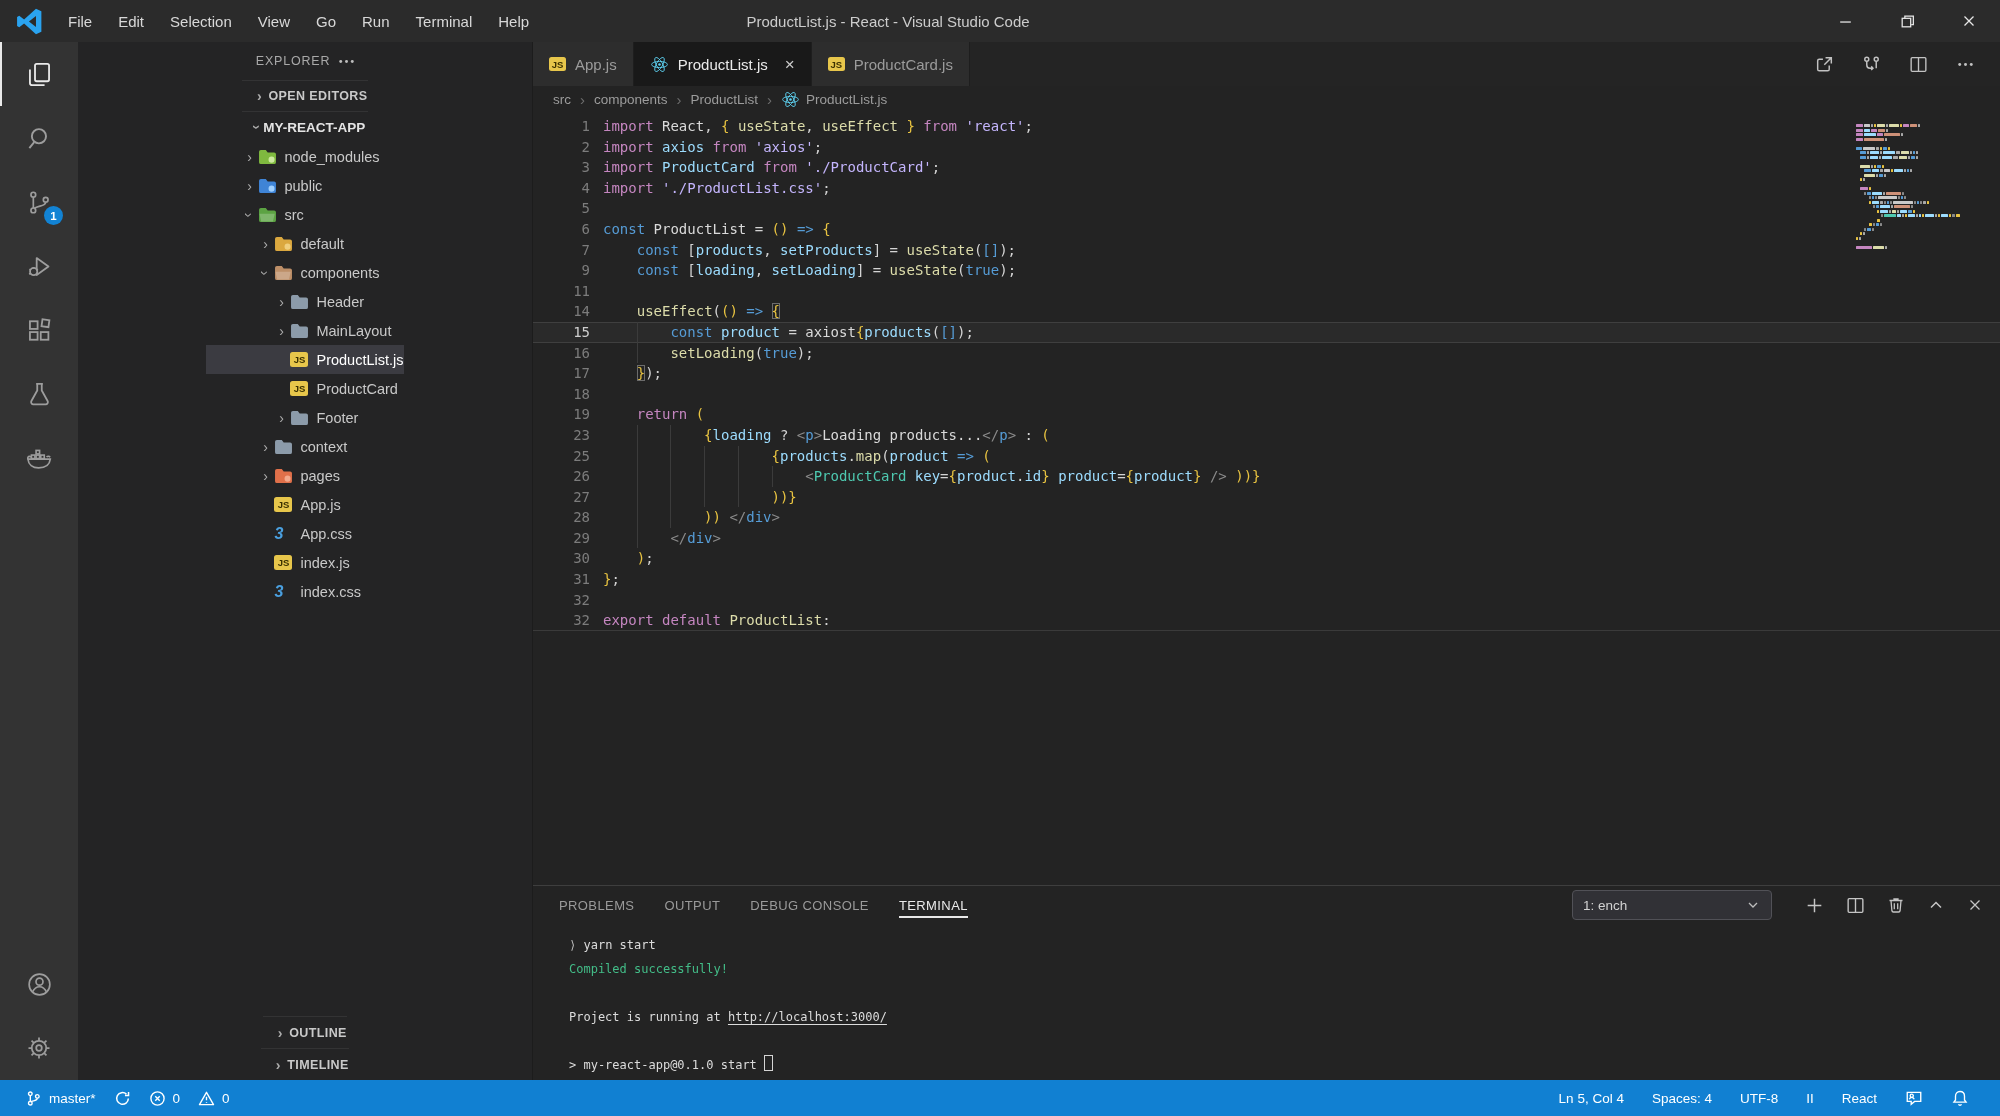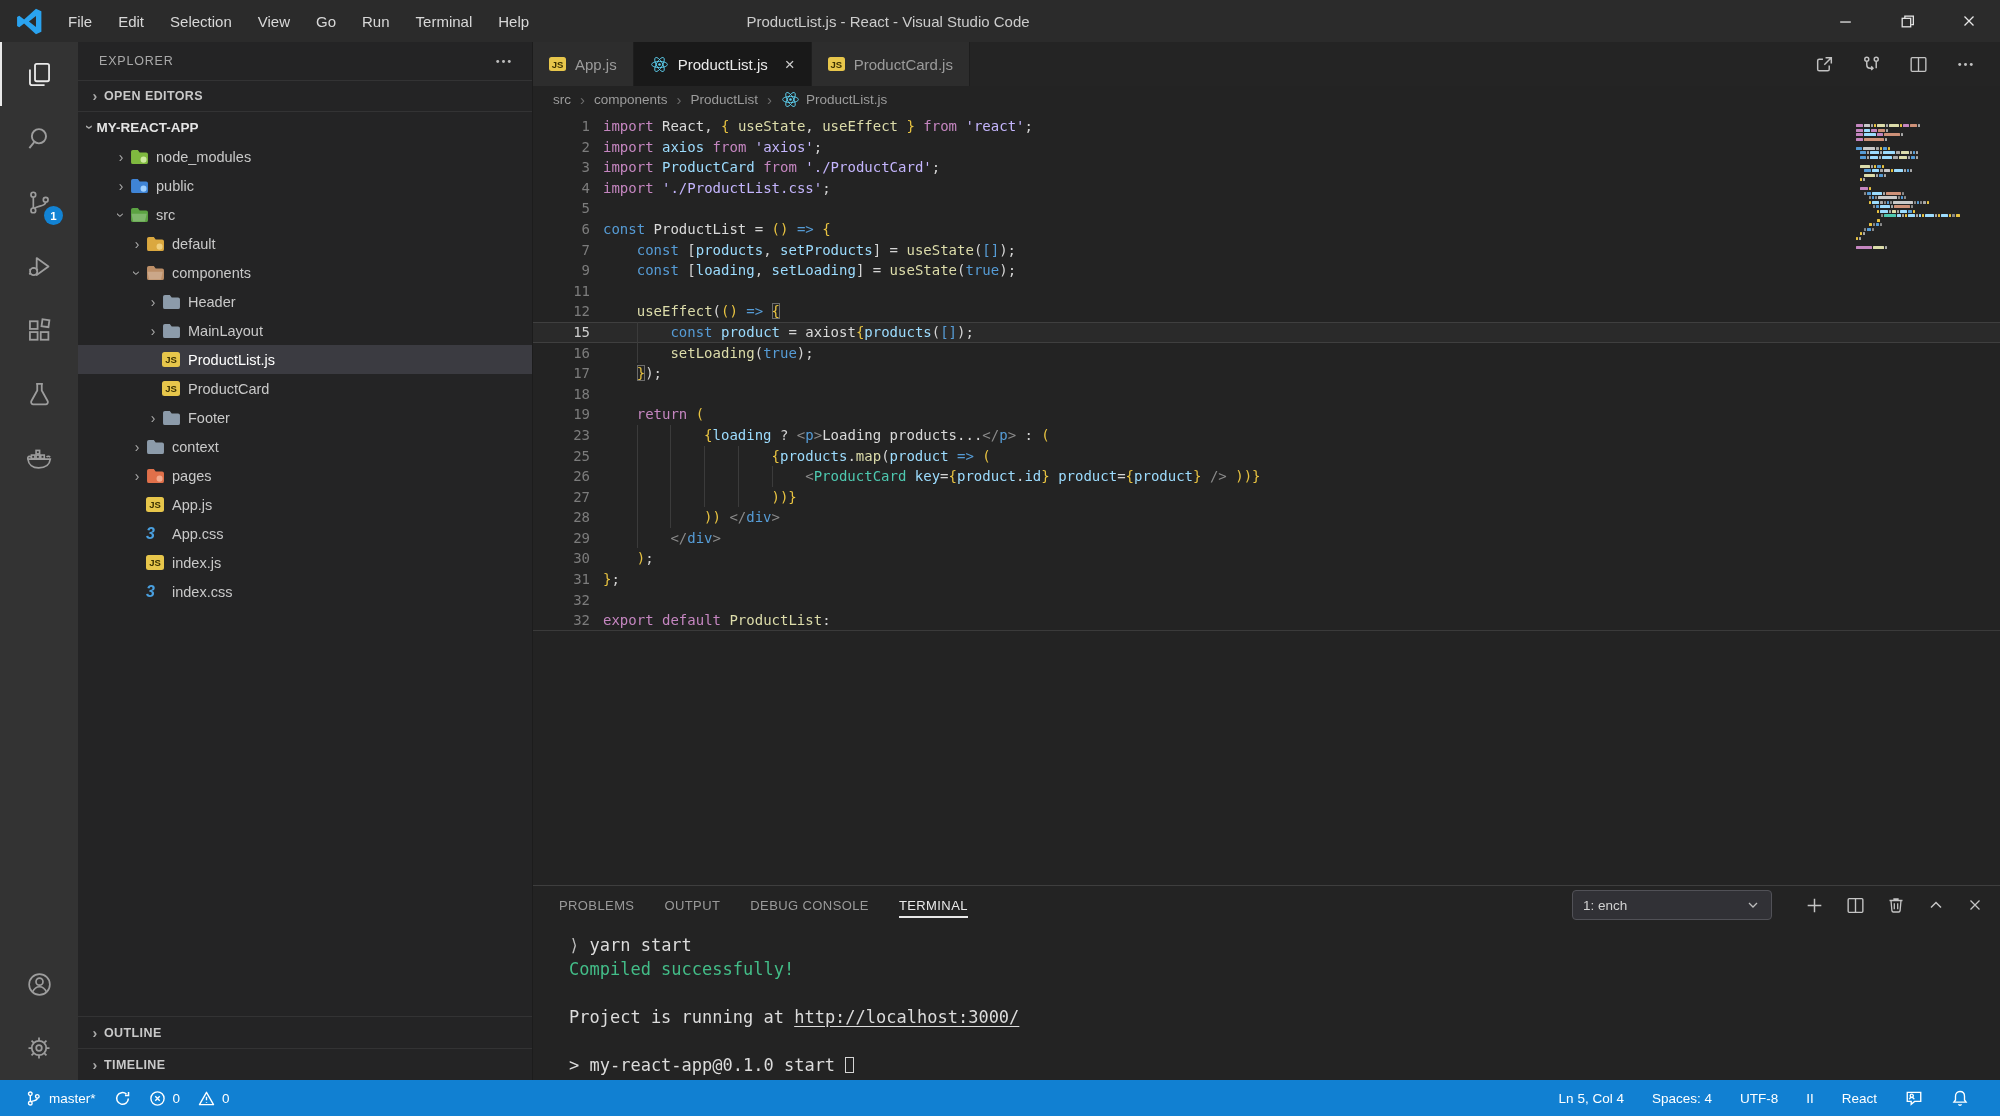--- a/index.html
+++ b/index.html
@@ -23,21 +23,21 @@
 
   
   #activitybar{width:78px;background:#333333;display:flex;flex-direction:column;align-items:center;flex:none;}
   .ab-item{width:78px;height:64px;display:flex;align-items:center;justify-content:center;color:#9d9d9d;position:relative;}
   .ab-item.active{color:#eaeaea;box-shadow:inset 2px 0 0 #eaeaea;}
   .ab-badge{position:absolute;right:15px;bottom:9px;min-width:19px;height:19px;border-radius:50%;
             background:#1283d4;color:#fff;font-size:11.5px;font-weight:700;display:flex;align-items:center;justify-content:center;}
   .ab-spacer{flex:1;}
 
   
-  #sidebar{width:455px;background:#242425;display:flex;flex-direction:column;flex:none;border-right:1px solid #1c1c1c;}
+  #sidebar{width:455px;background:#242425;display:flex;flex-direction:column;flex:none;border-right:1px solid #1c1c1c;align-items:center;}
   #sb-header{height:38px;display:flex;align-items:center;padding:0 12px 0 21px;font-size:12.5px;letter-spacing:.8px;color:#a9a9a9;flex:none;}
   #sb-more{margin-left:auto;color:#bdbdbd;padding:0 6px;}
   .sb-section{height:32px;display:flex;align-items:center;font-size:12.5px;font-weight:700;color:#c9c9c9;
               border-top:1px solid #333334;flex:none;padding-left:8px;letter-spacing:.4px;}
   .sb-section .chev{width:18px;text-align:center;}
   #sb-workspace{height:30px;display:flex;align-items:center;font-size:13.5px;font-weight:700;color:#e4e4e4;flex:none;padding-left:10px;}
   .chev{color:#ababab;font-size:14px;display:inline-block;}
   .chev.open{transform:rotate(90deg);}
   #tree{flex:1;overflow:hidden;font-size:14.5px;color:#c9c9c9;}
   .trow{height:29px;display:flex;align-items:center;cursor:default;white-space:nowrap;}
@@ -82,21 +82,21 @@
   
   #panel{height:195px;flex:none;border-top:1px solid #3e3e3e;display:flex;flex-direction:column;background:#232323;}
   #panel-header{height:38px;display:flex;align-items:center;padding:0 16px 0 26px;flex:none;}
   .ptab{margin-right:30px;font-size:13px;letter-spacing:.4px;color:#9a9a9a;height:100%;display:flex;align-items:center;position:relative;}
   .ptab.active{color:#eaeaea;}
   .ptab.active::after{content:'';position:absolute;bottom:6px;left:0;right:0;height:2px;background:#e8e8e8;}
   #panel-actions{margin-left:auto;display:flex;align-items:center;gap:20px;color:#c5c5c5;}
   #term-select{width:200px;height:30px;background:#313136;border:1px solid #515157;border-radius:4px;
                display:flex;align-items:center;padding:0 10px;font-size:13.5px;color:#d2d2d2;margin-right:12px;}
   #term-select .dd{margin-left:auto;color:#bdbdbd;}
-  #panel-body{flex:1;padding:9px 0 16px 36px;font-family:"DejaVu Sans Mono",monospace;font-size:17px;line-height:24px;color:#d4d4d4;}
+  #panel-body{flex:1;padding:9px 0 16px 36px;font-family:"DejaVu Sans Mono",monospace;font-size:12px;line-height:24px;color:#d4d4d4;}
   .t-dim{color:#bdbdbd}.t-fg{color:#dcdcdc}.t-grn{color:#43bd88}
   .t-link{color:#dcdcdc;text-decoration:underline;text-underline-offset:3px;}
   .t-cursor{display:inline-block;width:9px;height:16px;border:1.2px solid #d4d4d4;vertical-align:-2px;}
 
   
   #statusbar{position:absolute;left:0;right:0;bottom:0;height:36px;background:#1180d2;color:#ffffff;
              display:flex;align-items:center;font-size:13.5px;padding:0 22px 0 16px;}
   .st-item{display:flex;align-items:center;gap:7px;padding:0 9px;white-space:nowrap;}
   #st-right{margin-left:auto;display:flex;align-items:center;gap:10px;}
 </style>
@@ -482,21 +482,21 @@
         <div id="code-lines">
             <div class="cl"><span class="ln">1</span><span class="lc"><span class="kw">import </span><span class="txt">React</span><span class="pun">, </span><span class="gold">{ </span><span class="fn">useState</span><span class="pun">, </span><span class="fn">useEffect</span><span class="gold"> }</span><span class="kw"> from </span><span class="str">'react'</span><span class="pun">;</span></span></div>
             <div class="cl"><span class="ln">2</span><span class="lc"><span class="kw">import </span><span class="var">axios</span><span class="kw"> from </span><span class="str">'axios'</span><span class="pun">;</span></span></div>
             <div class="cl"><span class="ln">3</span><span class="lc"><span class="kw">import </span><span class="var">ProductCard</span><span class="kw"> from </span><span class="str">'./ProductCard'</span><span class="pun">;</span></span></div>
             <div class="cl"><span class="ln">4</span><span class="lc"><span class="kw">import </span><span class="str">'./ProductList.css'</span><span class="pun">;</span></span></div>
             <div class="cl"><span class="ln">5</span><span class="lc"></span></div>
             <div class="cl"><span class="ln">6</span><span class="lc"><span class="blue">const </span><span class="txt">ProductList</span><span class="pun"> = </span><span class="gold">()</span><span class="blue"> =&gt; </span><span class="gold">{</span></span></div>
             <div class="cl"><span class="ln">7</span><span class="lc"><span class="g4"> </span><span class="blue">const </span><span class="pun">[</span><span class="var">products</span><span class="pun">, </span><span class="var">setProducts</span><span class="pun">] = </span><span class="fn">useState</span><span class="pun">(</span><span class="blu">[]</span><span class="pun">);</span></span></div>
             <div class="cl"><span class="ln">9</span><span class="lc"><span class="g4"> </span><span class="blue">const </span><span class="pun">[</span><span class="var">loading</span><span class="pun">, </span><span class="var">setLoading</span><span class="pun">] = </span><span class="fn">useState</span><span class="pun">(</span><span class="blue">true</span><span class="pun">);</span></span></div>
             <div class="cl"><span class="ln">11</span><span class="lc"></span></div>
-            <div class="cl"><span class="ln">12</span><span class="lc"><span class="g4"> </span><span class="fn">useEffect</span><span class="pun">(</span><span class="gold">()</span><span class="blue"> =&gt; </span><span class="gold bm">{</span></span></div>
+            <div class="cl"><span class="ln">14</span><span class="lc"><span class="g4"> </span><span class="fn">useEffect</span><span class="pun">(</span><span class="gold">()</span><span class="blue"> =&gt; </span><span class="gold bm">{</span></span></div>
             <div class="cl current"><span class="ln">15</span><span class="lc"><span class="g4"> </span><span class="g4 g"> </span><span class="blue">const </span><span class="var">product</span><span class="pun"> = </span><span class="txt">axiost</span><span class="gold">{</span><span class="var">products</span><span class="pun">(</span><span class="blu">[]</span><span class="pun">);</span></span></div>
             <div class="cl"><span class="ln">16</span><span class="lc"><span class="g4"> </span><span class="g4 g"> </span><span class="fn">setLoading</span><span class="pun">(</span><span class="blue">true</span><span class="pun">);</span></span></div>
             <div class="cl"><span class="ln">17</span><span class="lc"><span class="g4"> </span><span class="gold bm">}</span><span class="pun">);</span></span></div>
             <div class="cl"><span class="ln">18</span><span class="lc"></span></div>
             <div class="cl"><span class="ln">19</span><span class="lc"><span class="g4"> </span><span class="kw">return </span><span class="gold">(</span></span></div>
             <div class="cl"><span class="ln">23</span><span class="lc"><span class="g4"> </span><span class="g4 g"> </span><span class="g4 g"> </span><span class="gold">{</span><span class="var">loading</span><span class="pun"> ? </span><span class="ang">&lt;</span><span class="tag">p</span><span class="ang">&gt;</span><span class="txt">Loading products...</span><span class="ang">&lt;/</span><span class="tag">p</span><span class="ang">&gt;</span><span class="pun"> : </span><span class="gold">(</span></span></div>
             <div class="cl"><span class="ln">25</span><span class="lc"><span class="g4"> </span><span class="g4 g"> </span><span class="g4 g"> </span><span class="g4 g"> </span><span class="g4 g"> </span><span class="gold">{</span><span class="var">products</span><span class="pun">.</span><span class="fn">map</span><span class="pun">(</span><span class="var">product</span><span class="blue"> =&gt; </span><span class="gold">(</span></span></div>
             <div class="cl"><span class="ln">26</span><span class="lc"><span class="g4"> </span><span class="g4 g"> </span><span class="g4 g"> </span><span class="g4 g"> </span><span class="g4 g"> </span><span class="g4 g"> </span><span class="ang">&lt;</span><span class="grn">ProductCard</span><span class="var"> key</span><span class="pun">=</span><span class="gold">{</span><span class="var">product</span><span class="pun">.</span><span class="var">id</span><span class="gold">}</span><span class="var"> product</span><span class="pun">=</span><span class="gold">{</span><span class="var">product</span><span class="gold">}</span><span class="ang"> /&gt;</span><span class="gold"> ))}</span></span></div>
             <div class="cl"><span class="ln">27</span><span class="lc"><span class="g4"> </span><span class="g4 g"> </span><span class="g4 g"> </span><span class="g4 g"> </span><span class="g4 g"> </span><span class="gold">))}</span></span></div>
             <div class="cl"><span class="ln">28</span><span class="lc"><span class="g4"> </span><span class="g4 g"> </span><span class="g4 g"> </span><span class="gold">)) </span><span class="ang">&lt;/</span><span class="tag">div</span><span class="ang">&gt;</span></span></div>

